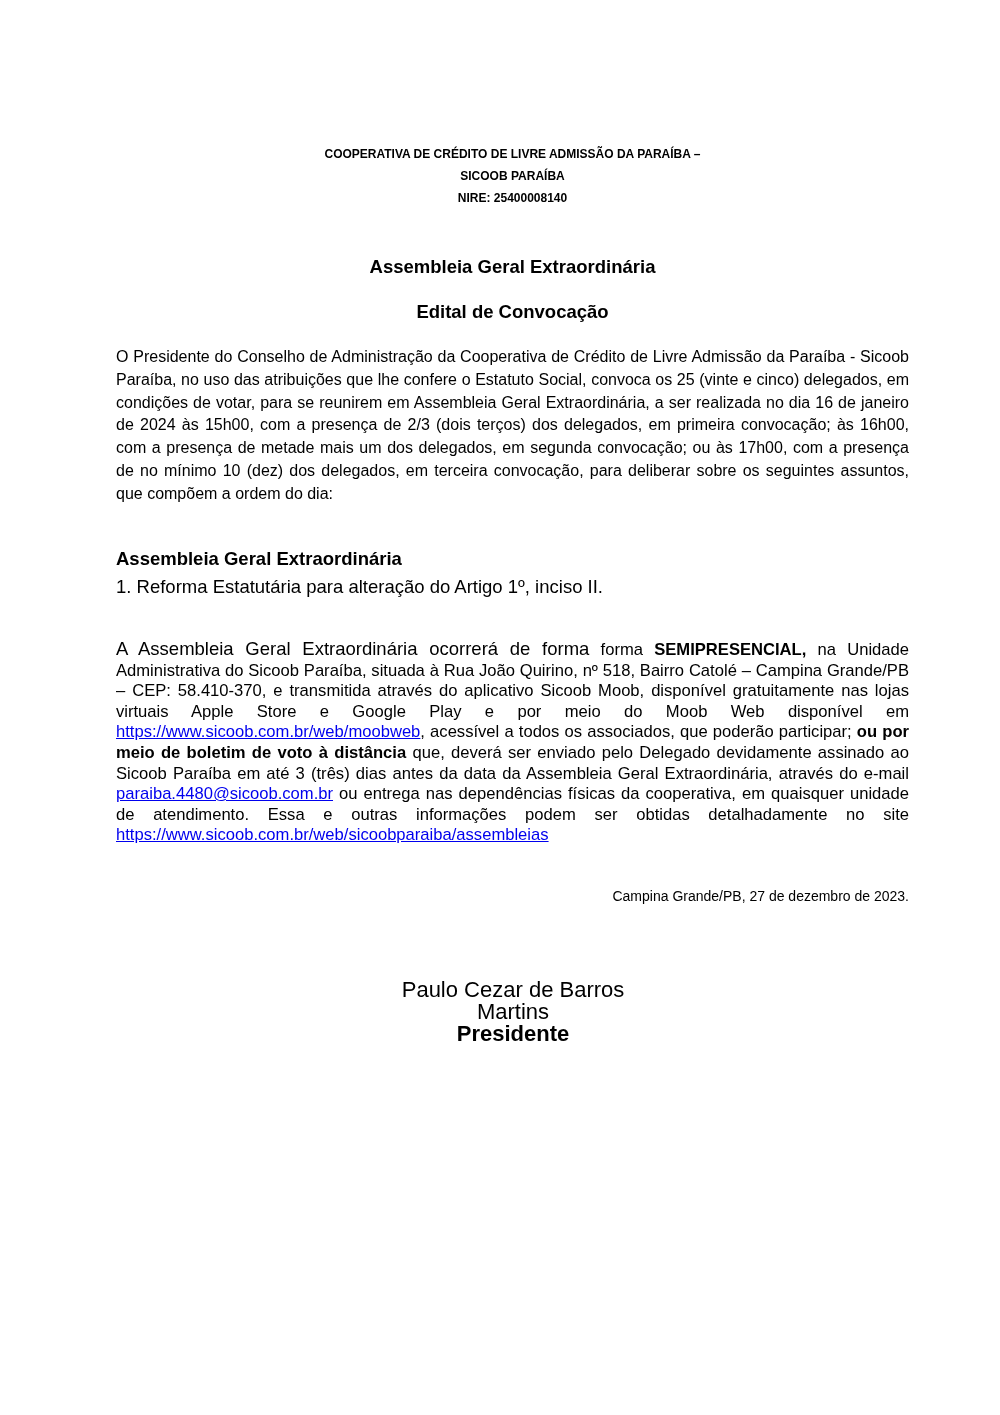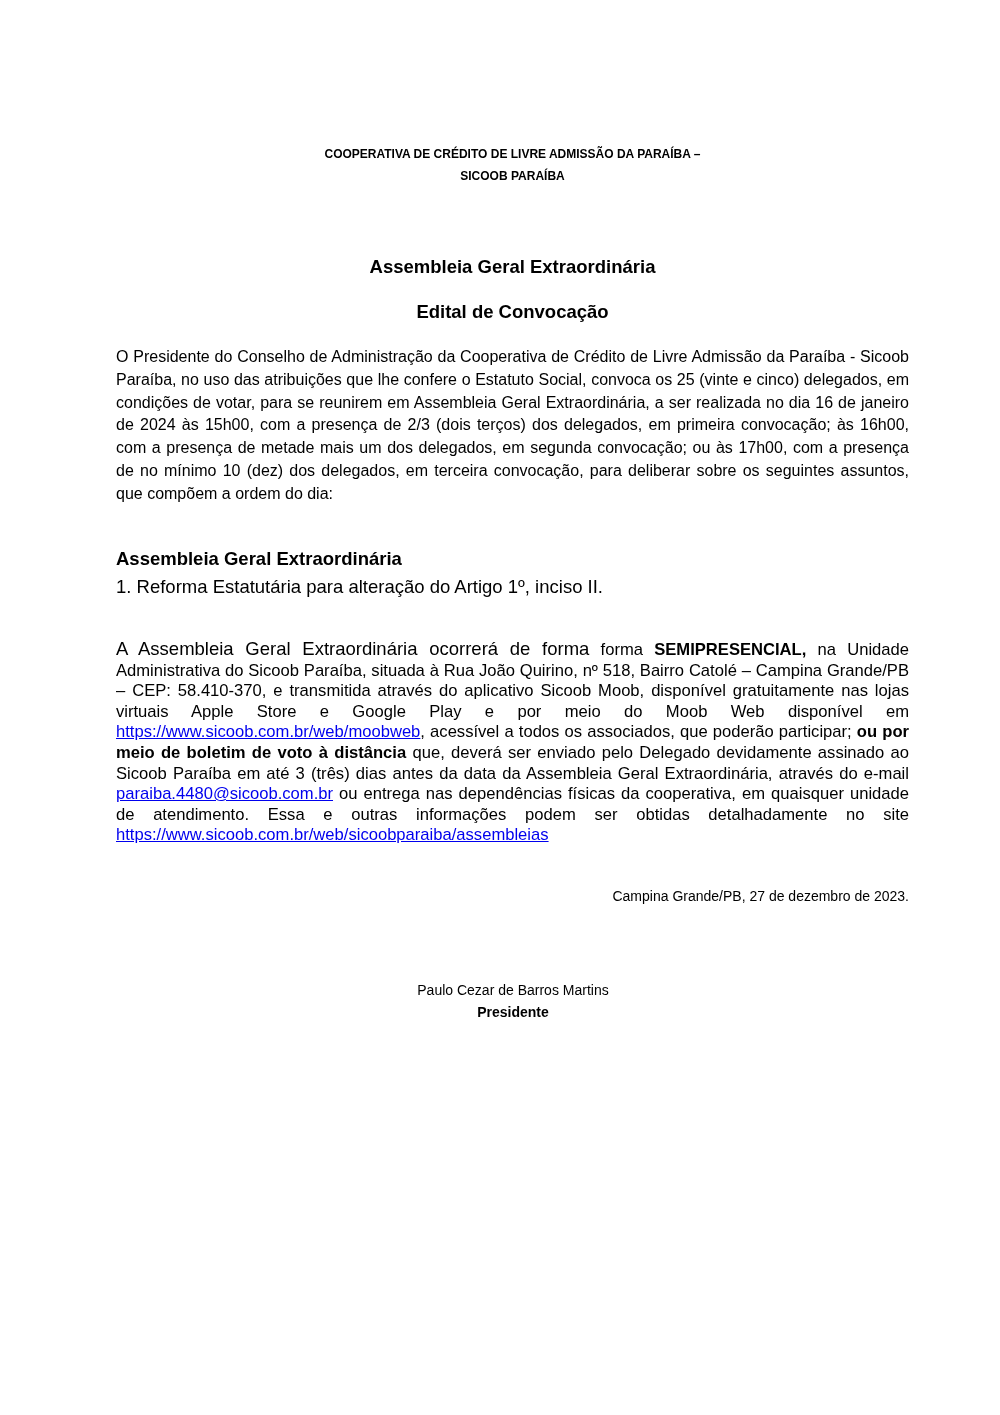--- a/index.html
+++ b/index.html
@@ -9,31 +9,32 @@
   .hdr { font-weight: bold; font-size: 12px; line-height: 22px; }
   .hdr-block { position: absolute; top: 143px; left: 0; width: 793px; }
   .subtitle { position: absolute; left: 0; width: 793px; font-weight: bold; font-size: 18.5px; line-height: 22px; text-align: center; }
   .para { position: absolute; left: 0; width: 793px; text-align: justify; font-size: 16px; line-height: 22.8px; }
   .para.small { font-size: 16.6px; line-height: 20.6px; }
   .para .b { font-weight: bold; }
   a.link { color: #0000ee; }
   .section { position: absolute; left: 0; font-weight: bold; font-size: 18.5px; }
   .item { position: absolute; left: 0; font-size: 18.5px; }
   .date { position: absolute; right: 0; top: 888px; font-size: 14px; }
-  .sig { position: absolute; left: 262px; top: 979px; width: 270px; text-align: center; font-size: 14px; line-height: 22px; }
+  .sig { position: absolute; left: 262px; top: 979px; width: 270px; text-align: center; font-size: 22px; line-height: 22px; }
   .sig .role { font-weight: bold; }
 </style>
 </head>
 <body>
 
 <div class="page">
 
   <div class="hdr-block center">
     <div class="hdr">COOPERATIVA DE CRÉDITO DE LIVRE ADMISSÃO DA PARAÍBA –</div>
     <div class="hdr">SICOOB PARAÍBA</div>
+    <div class="hdr">NIRE: 25400008140</div>
   </div>
 
   <div class="subtitle" style="top:256px;">Assembleia Geral Extraordinária</div>
   <div class="subtitle" style="top:301px;">Edital de Convocação</div>
 
   <div class="para" style="top:346px;">O Presidente do Conselho de Administração da Cooperativa de Crédito de Livre Admissão da Paraíba - Sicoob Paraíba, no uso das atribuições que lhe confere o Estatuto Social, convoca os 25 (vinte e cinco) delegados, em condições de votar, para se reunirem em Assembleia Geral Extraordinária, a ser realizada no dia 16 de janeiro de 2024 às 15h00, com a presença de 2/3 (dois terços)  dos delegados, em primeira convocação; às 16h00, com a presença de metade mais um dos delegados, em segunda convocação; ou às 17h00, com a presença de no mínimo 10 (dez) dos delegados, em terceira convocação, para deliberar sobre os seguintes assuntos, que compõem a ordem do dia:</div>
 
   <div class="section" style="top:548px;">Assembleia Geral Extraordinária</div>
 
   <div class="item" style="top:576px;">1. Reforma Estatutária para alteração do Artigo 1º, inciso II.</div>

